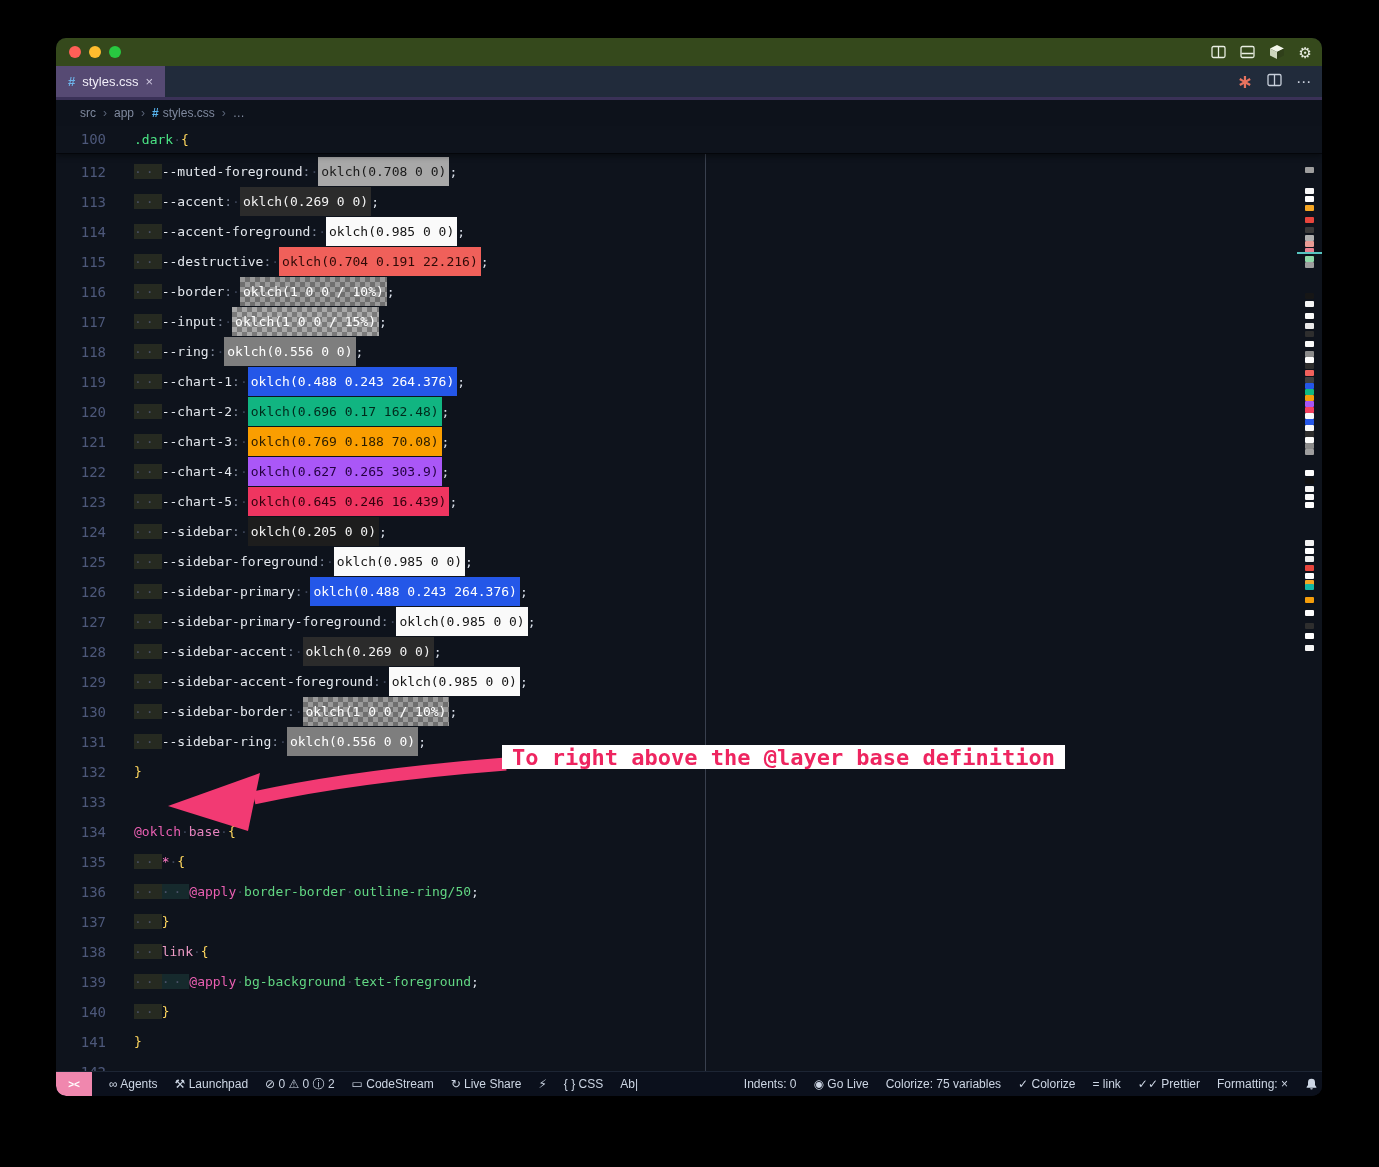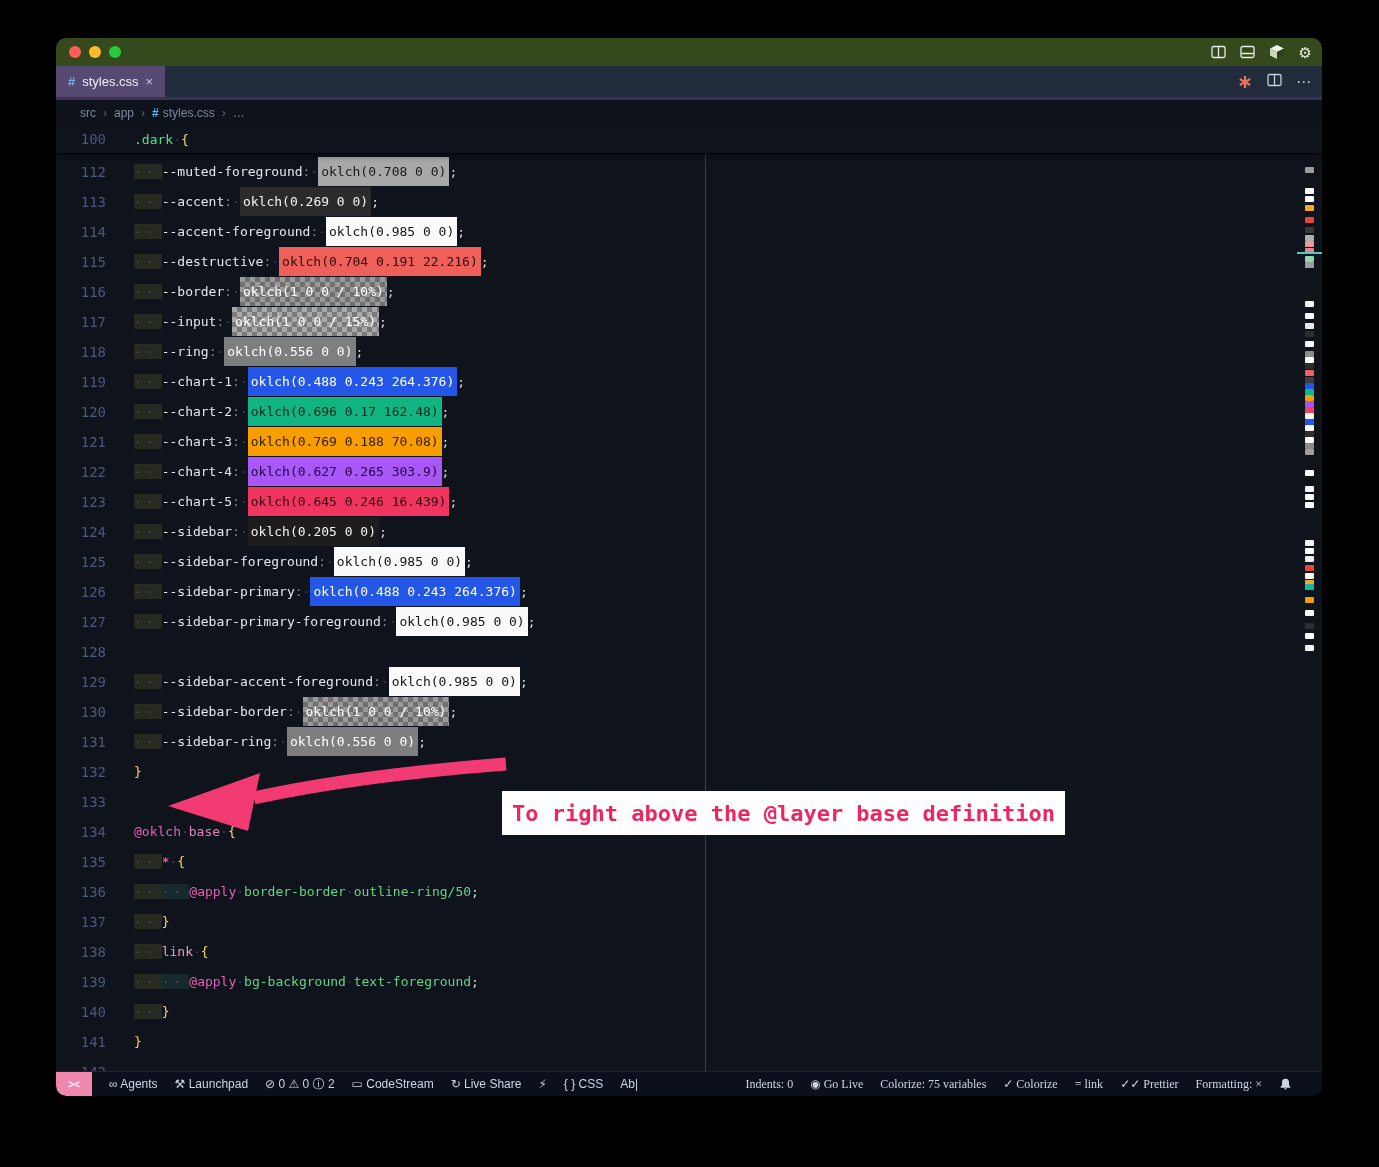--- a/index.html
+++ b/index.html
@@ -60,27 +60,27 @@
   .chk15{background-color:#a8a8a8;
     background-image:linear-gradient(45deg,#7a7a7a 25%,transparent 25%,transparent 75%,#7a7a7a 75%),
                      linear-gradient(45deg,#7a7a7a 25%,transparent 25%,transparent 75%,#7a7a7a 75%);
     background-size:10px 10px;background-position:0 0,5px 5px;}
   
   #minimap{position:absolute;right:5px;top:0;bottom:24px;width:14px;z-index:4;}
   .mblock{position:absolute;left:2px;width:9px;height:6px;border-radius:1px;}
   .mmarker{position:absolute;left:-6px;width:26px;height:2px;background:#57c5c0;}
   
   #anno-layer{position:absolute;inset:0;z-index:20;pointer-events:none;}
-  .anno-box{position:absolute;left:446px;top:753px;height:44px;background:#ffffff;display:flex;align-items:center;
+  .anno-box{position:absolute;left:446px;top:707px;height:24px;background:#ffffff;display:flex;align-items:center;
     padding:0 10px;font-family:"DejaVu Sans Mono","Liberation Mono",monospace;font-weight:bold;font-size:22px;color:#ee2560;}
   
   .statusbar{position:absolute;left:0;right:0;bottom:0;height:24px;background:#0b101c;border-top:1px solid #1d2534;
     display:flex;align-items:center;justify-content:space-between;color:#cdd6e4;font-size:12px;z-index:25;}
   .sb-left,.sb-right{display:flex;align-items:center;gap:17px;height:100%;}
-  .sb-right{padding-right:30px;font-family:Liberation Serif, serif;}
+  .sb-right{padding-right:4px;}
   .sb-item{display:flex;align-items:center;gap:5px;white-space:nowrap;cursor:default;}
   .sb-accent{background:#f087ae;color:#fff;width:36px;height:100%;display:flex;align-items:center;justify-content:center;
     font-weight:bold;font-size:10px;border-radius:0 0 0 10px;}
   .bell svg{display:block}
 </style>
 </head>
 <body>
 
 <div id="window">
 
@@ -157,21 +157,21 @@
         <div class="row"><span class="gut">118</span><span class="code"><span class="seg ws1">··</span><span class="seg prop">--ring</span><span class="seg pun">:</span><span class="seg dot">·</span><span class="seg sw" style="background: rgb(126, 126, 126); color: rgb(255, 255, 255);">oklch(0.556 0 0)</span><span class="seg semi">;</span></span></div>
         <div class="row"><span class="gut">119</span><span class="code"><span class="seg ws1">··</span><span class="seg prop">--chart-1</span><span class="seg pun">:</span><span class="seg dot">·</span><span class="seg sw" style="background: rgb(36, 87, 232); color: rgb(255, 255, 255);">oklch(0.488 0.243 264.376)</span><span class="seg semi">;</span></span></div>
         <div class="row"><span class="gut">120</span><span class="code"><span class="seg ws1">··</span><span class="seg prop">--chart-2</span><span class="seg pun">:</span><span class="seg dot">·</span><span class="seg sw" style="background: rgb(17, 181, 129); color: rgb(0, 42, 28);">oklch(0.696 0.17 162.48)</span><span class="seg semi">;</span></span></div>
         <div class="row"><span class="gut">121</span><span class="code"><span class="seg ws1">··</span><span class="seg prop">--chart-3</span><span class="seg pun">:</span><span class="seg dot">·</span><span class="seg sw" style="background: rgb(250, 158, 0); color: rgb(43, 29, 0);">oklch(0.769 0.188 70.08)</span><span class="seg semi">;</span></span></div>
         <div class="row"><span class="gut">122</span><span class="code"><span class="seg ws1">··</span><span class="seg prop">--chart-4</span><span class="seg pun">:</span><span class="seg dot">·</span><span class="seg sw" style="background: rgb(170, 87, 247); color: rgb(35, 0, 64);">oklch(0.627 0.265 303.9)</span><span class="seg semi">;</span></span></div>
         <div class="row"><span class="gut">123</span><span class="code"><span class="seg ws1">··</span><span class="seg prop">--chart-5</span><span class="seg pun">:</span><span class="seg dot">·</span><span class="seg sw" style="background: rgb(239, 53, 96); color: rgb(51, 0, 13);">oklch(0.645 0.246 16.439)</span><span class="seg semi">;</span></span></div>
         <div class="row"><span class="gut">124</span><span class="code"><span class="seg ws1">··</span><span class="seg prop">--sidebar</span><span class="seg pun">:</span><span class="seg dot">·</span><span class="seg sw" style="background: rgb(29, 29, 29); color: rgb(242, 242, 242);">oklch(0.205 0 0)</span><span class="seg semi">;</span></span></div>
         <div class="row"><span class="gut">125</span><span class="code"><span class="seg ws1">··</span><span class="seg prop">--sidebar-foreground</span><span class="seg pun">:</span><span class="seg dot">·</span><span class="seg sw" style="background: rgb(250, 250, 250); color: rgb(20, 20, 20);">oklch(0.985 0 0)</span><span class="seg semi">;</span></span></div>
         <div class="row"><span class="gut">126</span><span class="code"><span class="seg ws1">··</span><span class="seg prop">--sidebar-primary</span><span class="seg pun">:</span><span class="seg dot">·</span><span class="seg sw" style="background: rgb(36, 87, 232); color: rgb(255, 255, 255);">oklch(0.488 0.243 264.376)</span><span class="seg semi">;</span></span></div>
         <div class="row"><span class="gut">127</span><span class="code"><span class="seg ws1">··</span><span class="seg prop">--sidebar-primary-foreground</span><span class="seg pun">:</span><span class="seg dot">·</span><span class="seg sw" style="background: rgb(250, 250, 250); color: rgb(20, 20, 20);">oklch(0.985 0 0)</span><span class="seg semi">;</span></span></div>
-        <div class="row"><span class="gut">128</span></div>
+        <div class="row"><span class="gut">128</span><span class="code"><span class="seg ws1">··</span><span class="seg prop">--sidebar-accent</span><span class="seg pun">:</span><span class="seg dot">·</span><span class="seg sw" style="background: rgb(43, 43, 43); color: rgb(242, 242, 242);">oklch(0.269 0 0)</span><span class="seg semi">;</span></span></div>
         <div class="row"><span class="gut">129</span><span class="code"><span class="seg ws1">··</span><span class="seg prop">--sidebar-accent-foreground</span><span class="seg pun">:</span><span class="seg dot">·</span><span class="seg sw" style="background: rgb(250, 250, 250); color: rgb(20, 20, 20);">oklch(0.985 0 0)</span><span class="seg semi">;</span></span></div>
         <div class="row"><span class="gut">130</span><span class="code"><span class="seg ws1">··</span><span class="seg prop">--sidebar-border</span><span class="seg pun">:</span><span class="seg dot">·</span><span class="seg sw sw chk10" style="color: rgb(255, 255, 255);">oklch(1 0 0 / 10%)</span><span class="seg semi">;</span></span></div>
         <div class="row"><span class="gut">131</span><span class="code"><span class="seg ws1">··</span><span class="seg prop">--sidebar-ring</span><span class="seg pun">:</span><span class="seg dot">·</span><span class="seg sw" style="background: rgb(126, 126, 126); color: rgb(255, 255, 255);">oklch(0.556 0 0)</span><span class="seg semi">;</span></span></div>
         <div class="row"><span class="gut">132</span><span class="code"><span class="seg br">}</span></span></div>
         <div class="row"><span class="gut">133</span><span class="code"></span></div>
         <div class="row"><span class="gut">134</span><span class="code"><span class="seg at">@oklch</span><span class="seg dot">·</span><span class="seg atn">base</span><span class="seg dot">·</span><span class="seg br">{</span></span></div>
         <div class="row"><span class="gut">135</span><span class="code"><span class="seg ws1">··</span><span class="seg star">*</span><span class="seg dot">·</span><span class="seg br">{</span></span></div>
         <div class="row"><span class="gut">136</span><span class="code"><span class="seg ws1">··</span><span class="seg ws2">··</span><span class="seg at">@apply</span><span class="seg dot">·</span><span class="seg util">border-border</span><span class="seg dot">·</span><span class="seg util">outline-ring/50</span><span class="seg semi">;</span></span></div>
         <div class="row"><span class="gut">137</span><span class="code"><span class="seg ws1">··</span><span class="seg br">}</span></span></div>
         <div class="row"><span class="gut">138</span><span class="code"><span class="seg ws1">··</span><span class="seg tag">link</span><span class="seg dot">·</span><span class="seg br">{</span></span></div>

